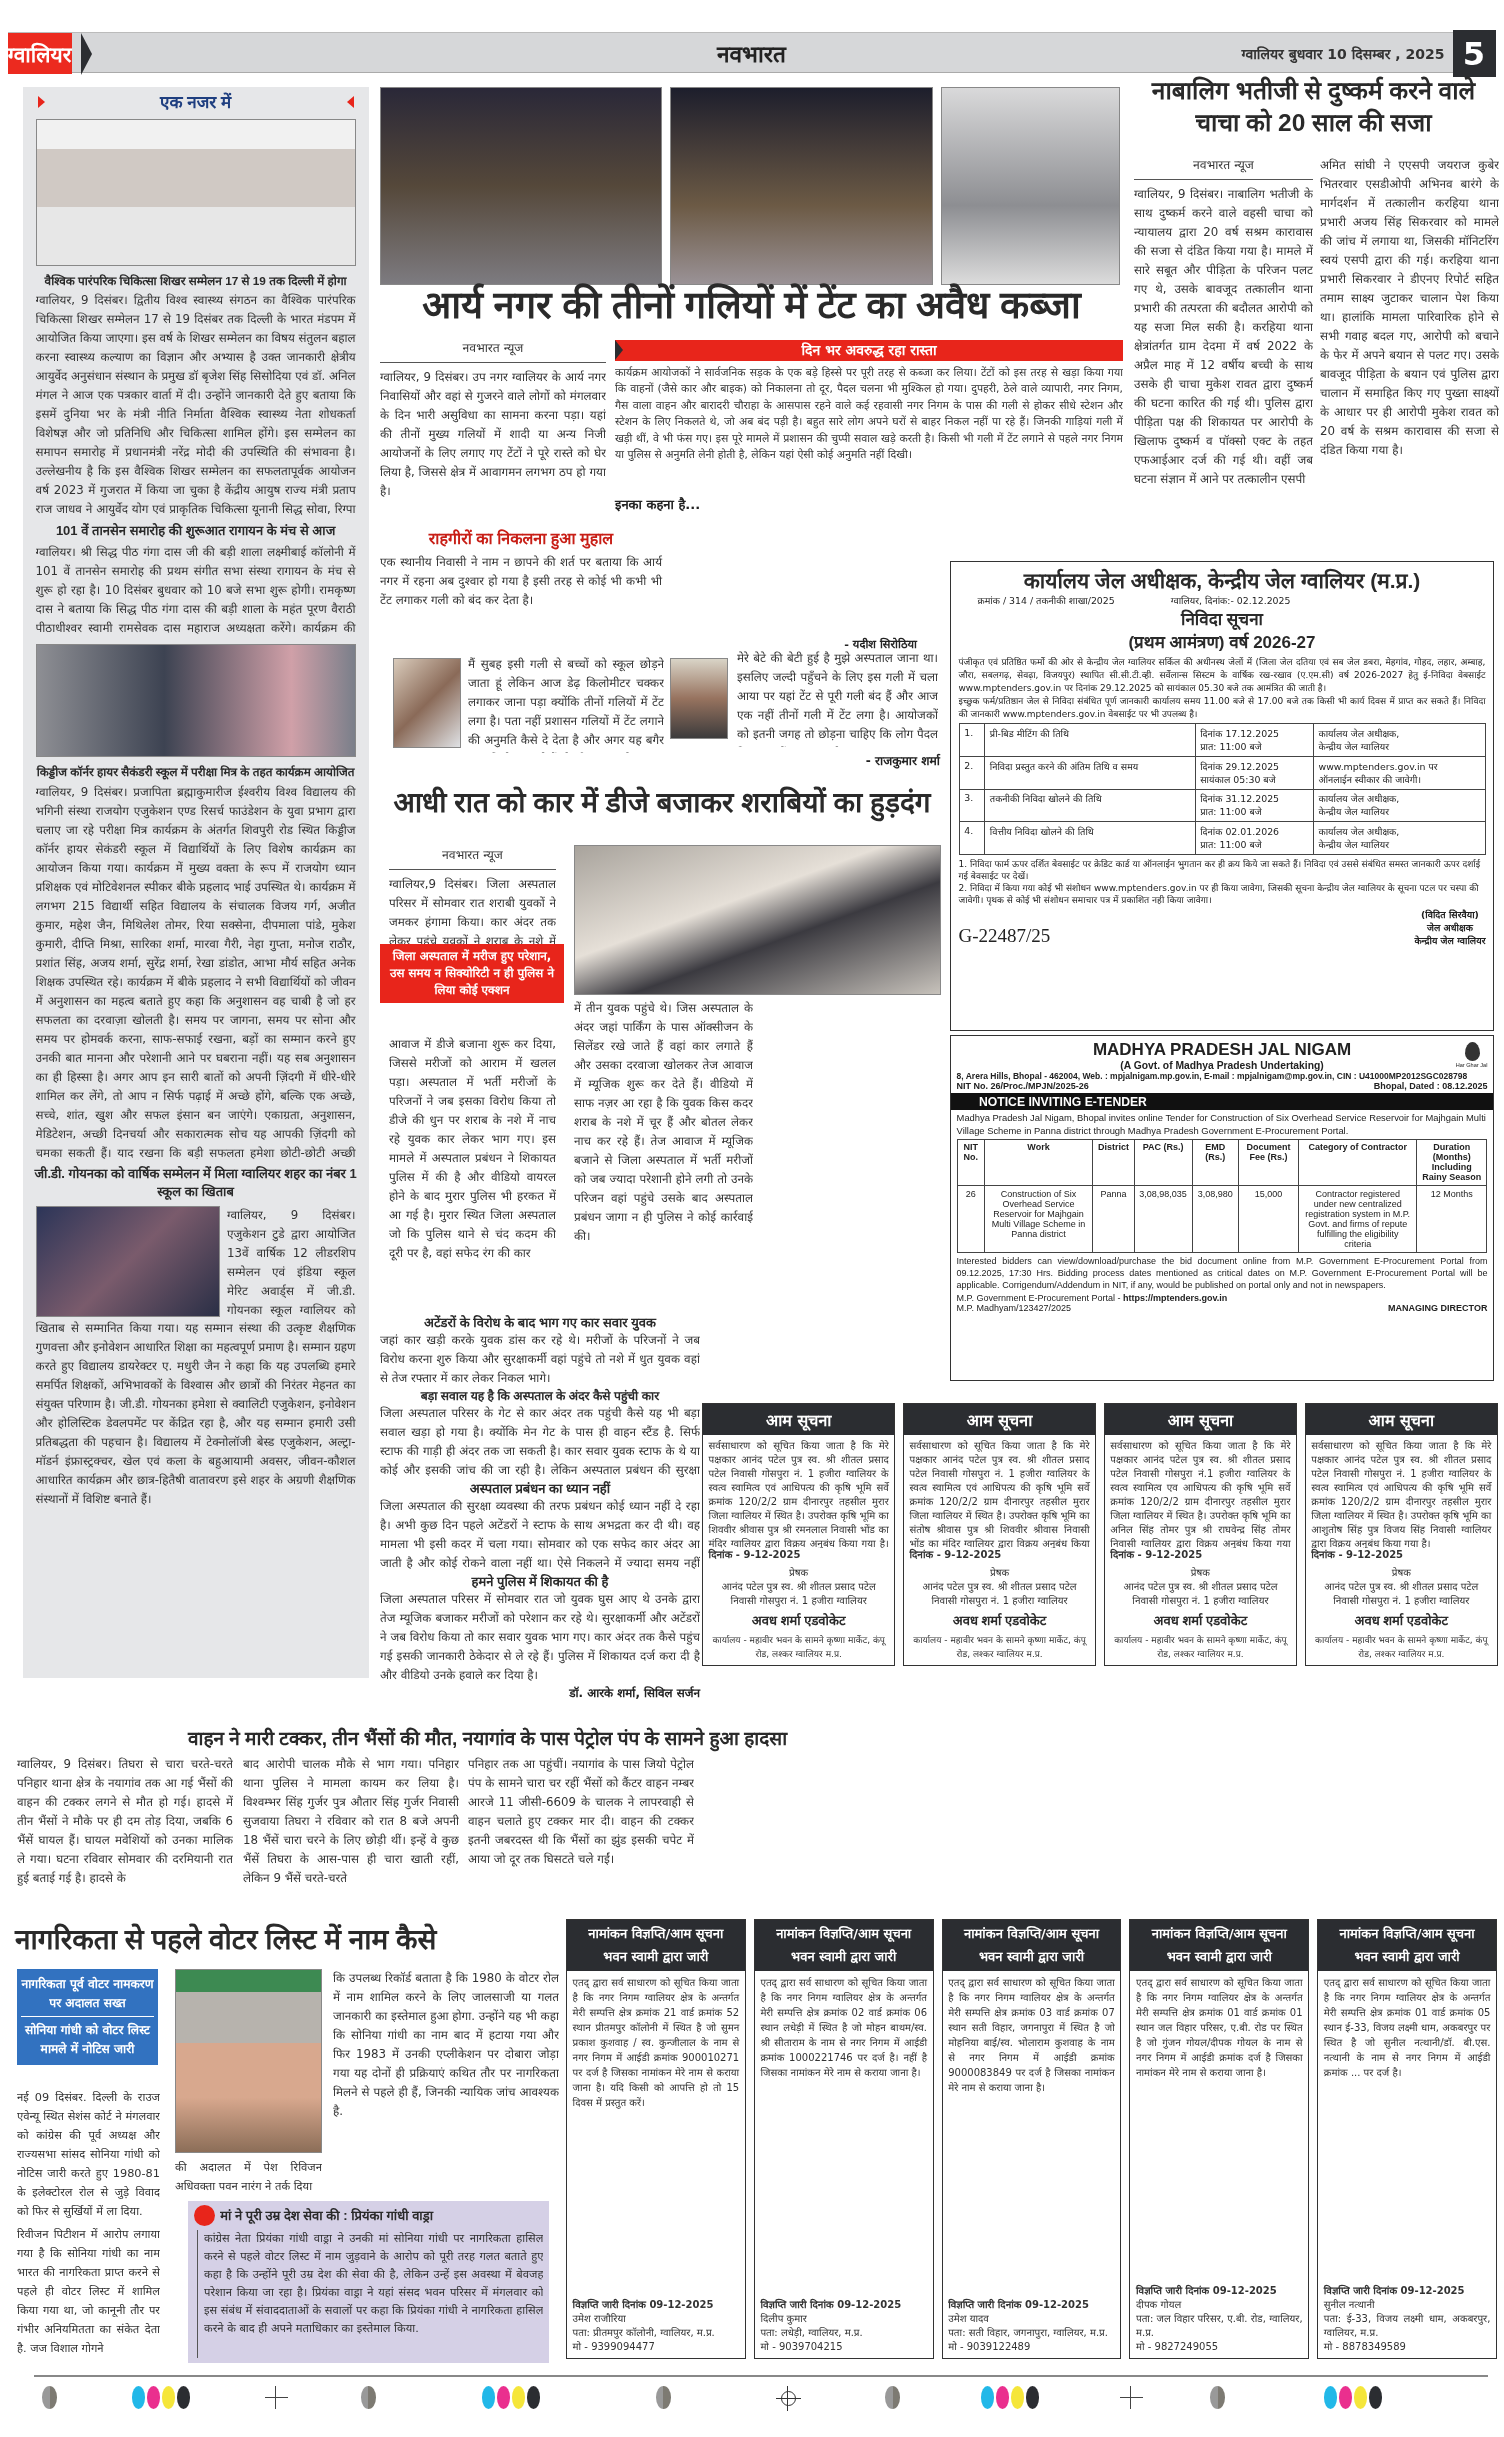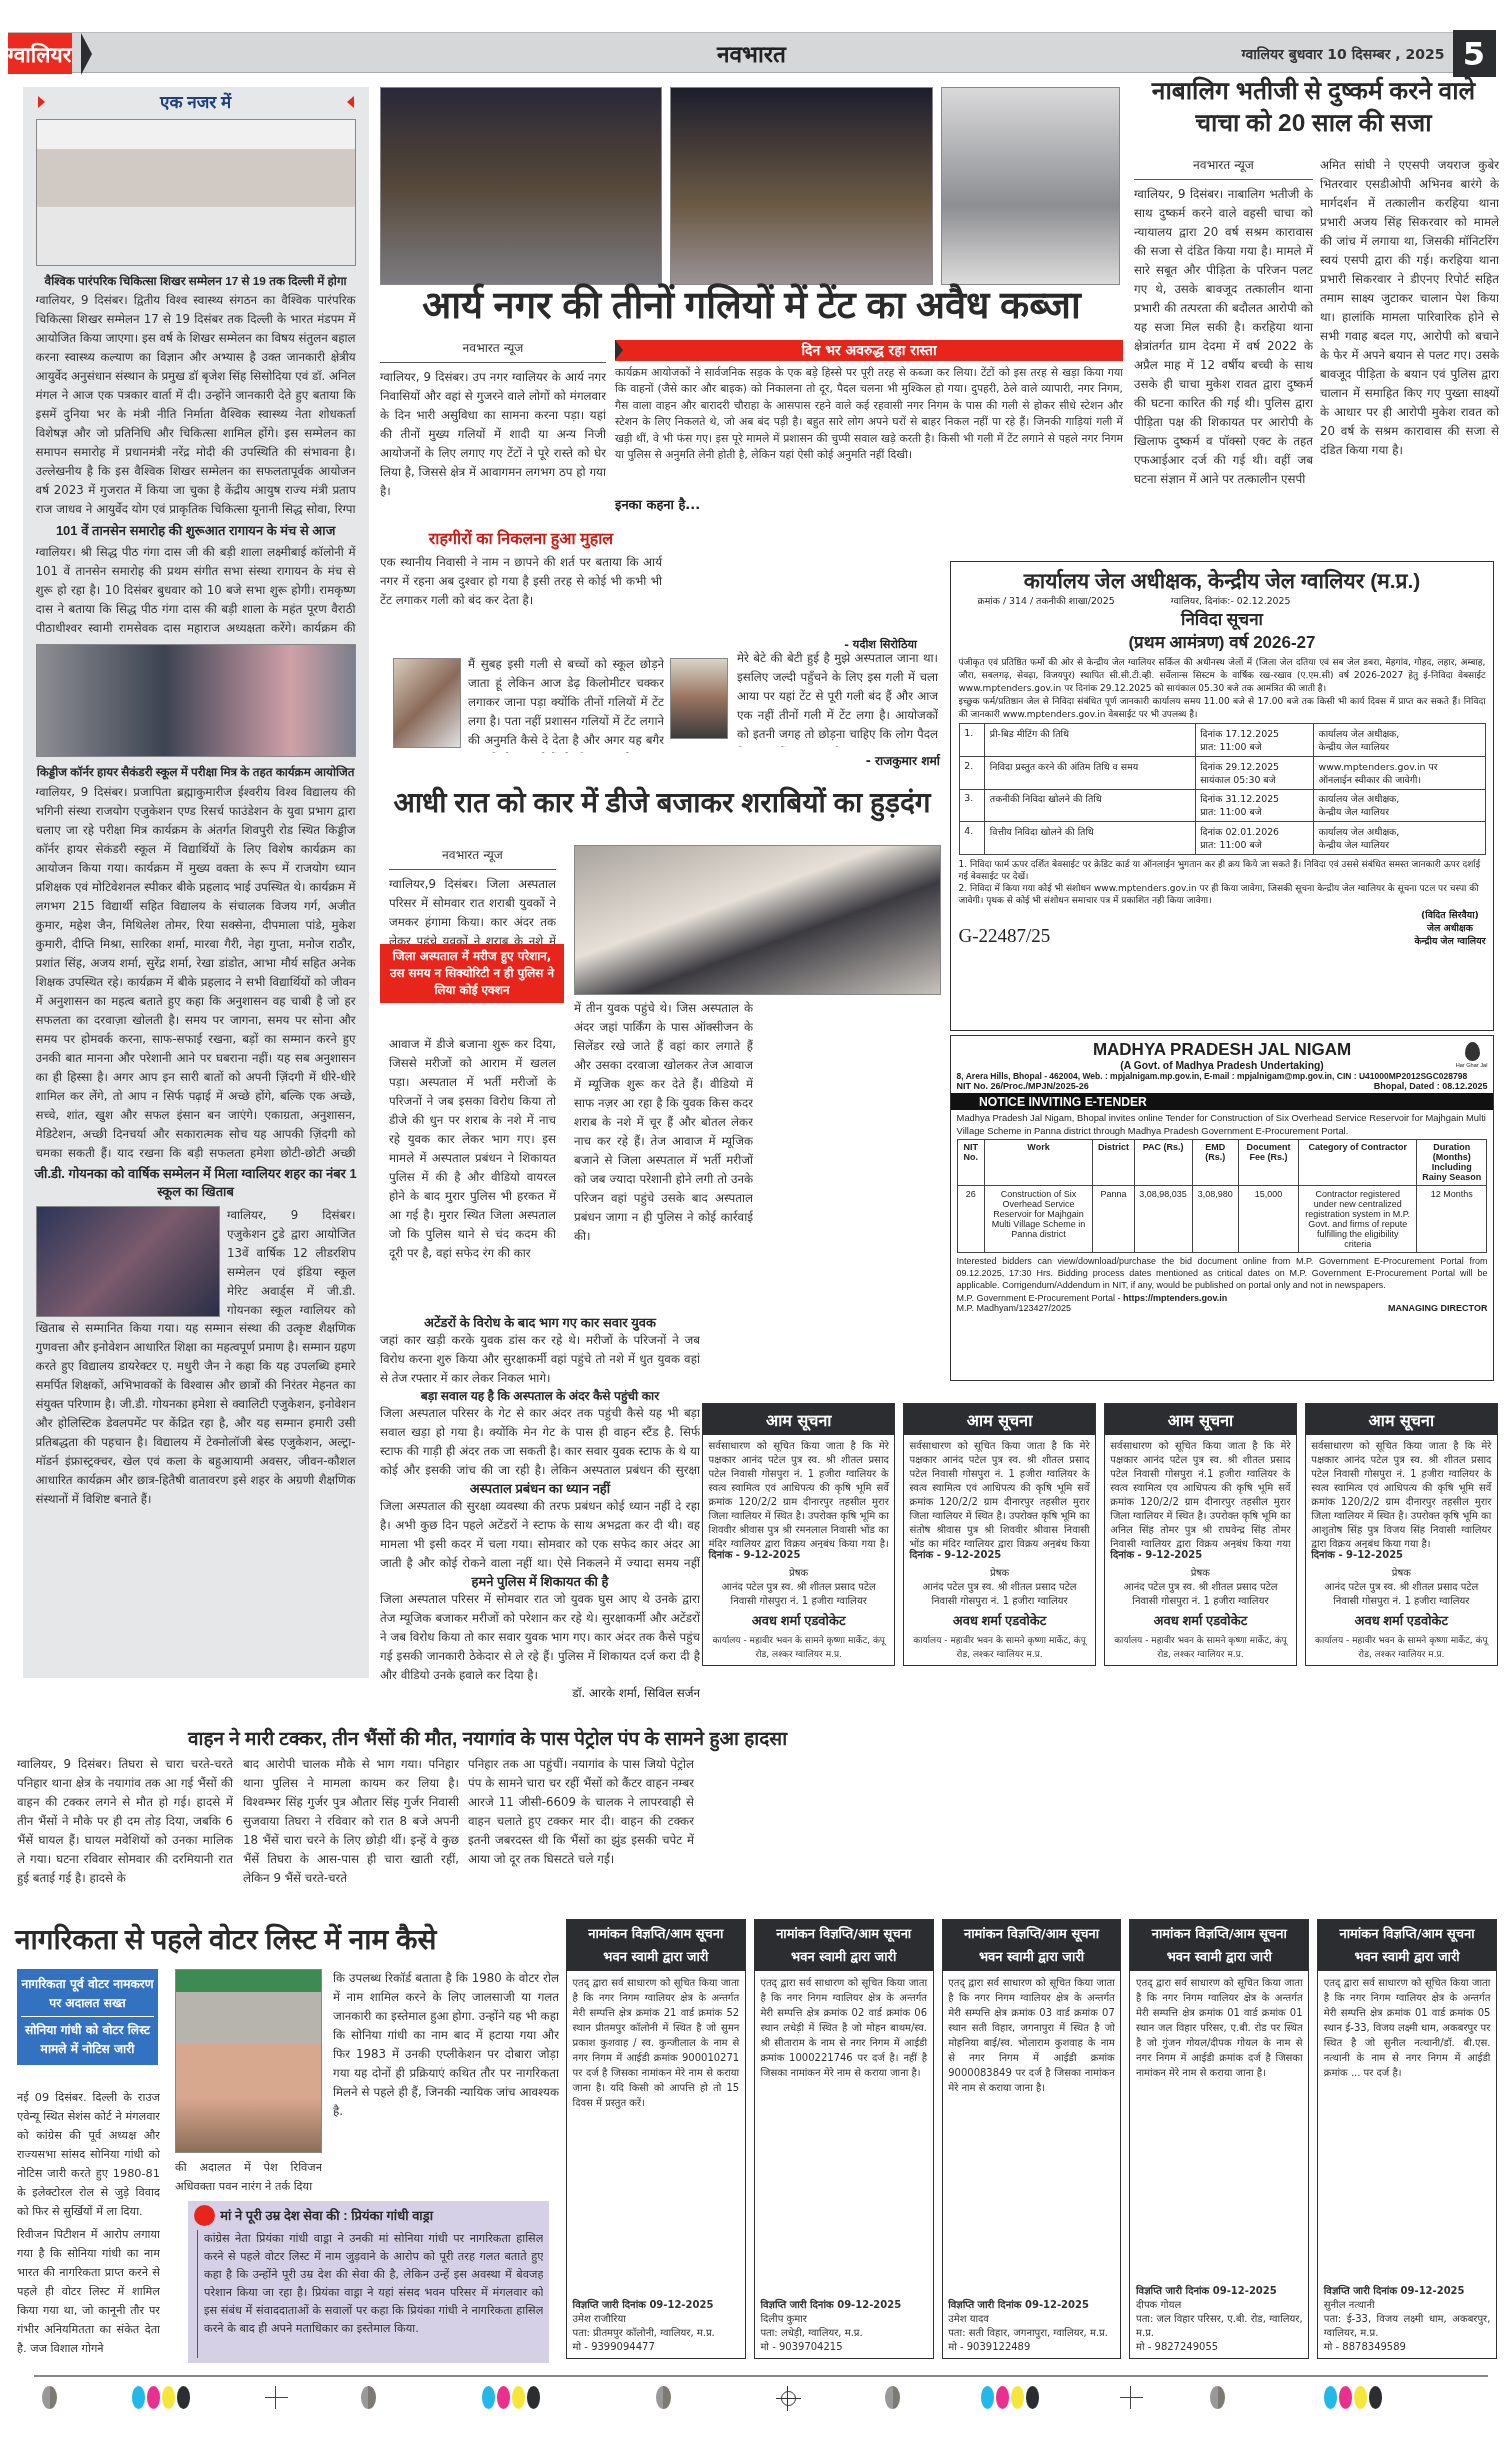--- a/index.html
+++ b/index.html
@@ -104,21 +104,21 @@
 <div class="abs txt" style="left:574px;top:999px;width:179px;height:245px;overflow:hidden">में तीन युवक पहुंचे थे। जिस अस्पताल के अंदर जहां पार्किंग के पास ऑक्सीजन के सिलेंडर रखे जाते हैं वहां कार लगाते हैं और उसका दरवाजा खोलकर तेज आवाज में म्यूजिक शुरू कर देते हैं। वीडियो में साफ नज़र आ रहा है कि युवक किस कदर शराब के नशे में चूर हैं और बोतल लेकर नाच कर रहे हैं। तेज आवाज में म्यूजिक बजाने से जिला अस्पताल में भर्ती मरीजों को जब ज्यादा परेशानी होने लगी तो उनके परिजन वहां पहुंचे उसके बाद अस्पताल प्रबंधन जागा न ही पुलिस ने कोई कार्रवाई की।</div>
 <div class="abs" style="left:380px;top:1313px;width:320px">
   <div class="hl" style="font-size:13px">अटेंडरों के विरोध के बाद भाग गए कार सवार युवक</div>
   <div class="txt" style="height:56px;overflow:hidden">जहां कार खड़ी करके युवक डांस कर रहे थे। मरीजों के परिजनों ने जब विरोध करना शुरु किया और सुरक्षाकर्मी वहां पहुंचे तो नशे में धुत युवक वहां से तेज रफ्तार में कार लेकर निकल भागे।</div>
   <div class="hl" style="font-size:12.2px">बड़ा सवाल यह है कि अस्पताल के अंदर कैसे पहुंची कार</div>
   <div class="txt" style="height:75px;overflow:hidden">जिला अस्पताल परिसर के गेट से कार अंदर तक पहुंची कैसे यह भी बड़ा सवाल खड़ा हो गया है। क्योंकि मेन गेट के पास ही वाहन स्टैंड है. सिर्फ स्टाफ की गाड़ी ही अंदर तक जा सकती है। कार सवार युवक स्टाफ के थे या कोई और इसकी जांच की जा रही है। लेकिन अस्पताल प्रबंधन की सुरक्षा व्यवस्था पर सवाल खड़े हो गए हैं।</div>
   <div class="hl" style="font-size:13px">अस्पताल प्रबंधन का ध्यान नहीं</div>
   <div class="txt" style="height:75px;overflow:hidden">जिला अस्पताल की सुरक्षा व्यवस्था की तरफ प्रबंधन कोई ध्यान नहीं दे रहा है। अभी कुछ दिन पहले अटेंडरों ने स्टाफ के साथ अभद्रता कर दी थी। वह मामला भी इसी कदर में चला गया। सोमवार को एक सफेद कार अंदर आ जाती है और कोई रोकने वाला नहीं था। ऐसे निकलने में ज्यादा समय नहीं लगा।</div>
   <div class="hl" style="font-size:13px">हमने पुलिस में शिकायत की है</div>
   <div class="txt" style="height:94px;overflow:hidden">जिला अस्पताल परिसर में सोमवार रात जो युवक घुस आए थे उनके द्वारा तेज म्यूजिक बजाकर मरीजों को परेशान कर रहे थे। सुरक्षाकर्मी और अटेंडरों ने जब विरोध किया तो कार सवार युवक भाग गए। कार अंदर तक कैसे पहुंच गई इसकी जानकारी ठेकेदार से ले रहे हैं। पुलिस में शिकायत दर्ज करा दी है और वीडियो उनके हवाले कर दिया है।</div>
-  <div style="text-align:right;font-weight:normal;font-size:11.8px">डॉ. आरके शर्मा, सिविल सर्जन</div>
+  <div style="text-align:right;font-weight:bold;font-size:11.8px">डॉ. आरके शर्मा, सिविल सर्जन</div>
 </div>
 
 <div class="abs hl" style="left:1129px;top:75px;width:369px;font-size:24.5px;line-height:32px">नाबालिग भतीजी से दुष्कर्म करने वाले चाचा को 20 साल की सजा</div>
 <div class="abs" style="left:1134px;top:156px;width:179px">
   <div class="byline">नवभारत न्यूज</div>
   <div class="txt" style="margin-top:5.6px;height:376px;overflow:hidden">ग्वालियर, 9 दिसंबर। नाबालिग भतीजी के साथ दुष्कर्म करने वाले वहसी चाचा को न्यायालय द्वारा 20 वर्ष सश्रम कारावास की सजा से दंडित किया गया है। मामले में सारे सबूत और पीड़िता के परिजन पलट गए थे, उसके बावजूद तत्कालीन थाना प्रभारी की तत्परता की बदौलत आरोपी को यह सजा मिल सकी है। करहिया थाना क्षेत्रांतर्गत ग्राम देदमा में वर्ष 2022 के अप्रैल माह में 12 वर्षीय बच्ची के साथ उसके ही चाचा मुकेश रावत द्वारा दुष्कर्म की घटना कारित की गई थी। पुलिस द्वारा पीड़िता पक्ष की शिकायत पर आरोपी के खिलाफ दुष्कर्म व पॉक्सो एक्ट के तहत एफआईआर दर्ज की गई थी। वहीं जब घटना संज्ञान में आने पर तत्कालीन एसपी</div>
 </div>
 <div class="abs txt" style="left:1320px;top:156px;width:179px;height:395px;overflow:hidden">अमित सांघी ने एएसपी जयराज कुबेर भितरवार एसडीओपी अभिनव बारंगे के मार्गदर्शन में तत्कालीन करहिया थाना प्रभारी अजय सिंह सिकरवार को मामले की जांच में लगाया था, जिसकी मॉनिटरिंग स्वयं एसपी द्वारा की गई। करहिया थाना प्रभारी सिकरवार ने डीएनए रिपोर्ट सहित तमाम साक्ष्य जुटाकर चालान पेश किया था। हालांकि मामला पारिवारिक होने से सभी गवाह बदल गए, आरोपी को बचाने के फेर में अपने बयान से पलट गए। उसके बावजूद पीड़िता के बयान एवं पुलिस द्वारा चालान में समाहित किए गए पुख्ता साक्ष्यों के आधार पर ही आरोपी मुकेश रावत को 20 वर्ष के सश्रम कारावास की सजा से दंडित किया गया है।</div>
 
 <div class="abs box" style="left:950px;top:561px;width:544px;height:470px;padding:3.8px 7.5px">

